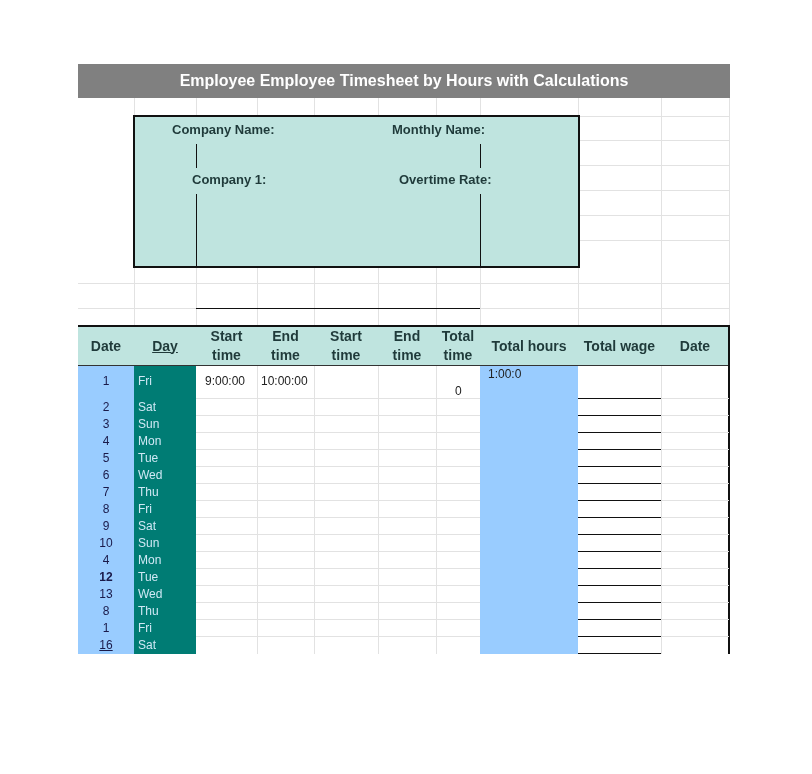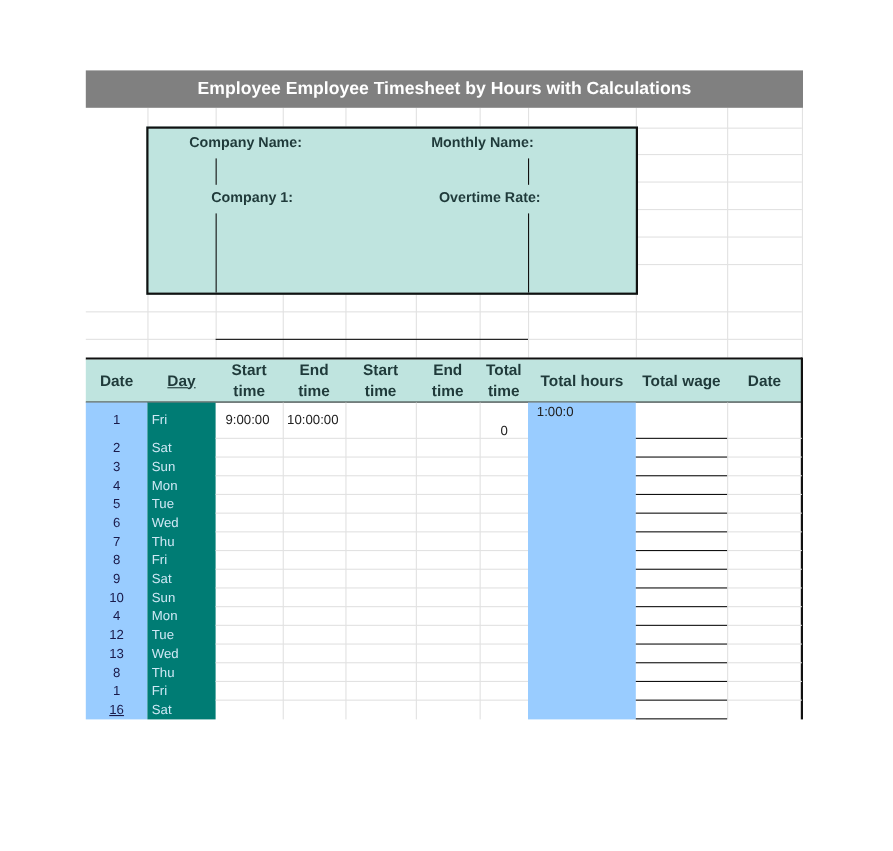--- a/index.html
+++ b/index.html
@@ -197,21 +197,21 @@
   </div>
 <div>
     <span class="num-text" style="left:78px;top:536px;">10</span>
     <span class="day-text" style="left:138px;top:536px;">Sun</span>
   </div>
 <div>
     <span class="num-text" style="left:78px;top:553px;">4</span>
     <span class="day-text" style="left:138px;top:553px;">Mon</span>
   </div>
 <div>
-    <span class="num-text" style="left:78px;top:570px;">12</span>
+    <span class="num-text" style="left:78px;top:570px;font-weight:bold;">12</span>
     <span class="day-text" style="left:138px;top:570px;">Tue</span>
   </div>
 <div>
     <span class="num-text" style="left:78px;top:587px;">13</span>
     <span class="day-text" style="left:138px;top:587px;">Wed</span>
   </div>
 <div>
     <span class="num-text" style="left:78px;top:604px;">8</span>
     <span class="day-text" style="left:138px;top:604px;">Thu</span>
   </div>

